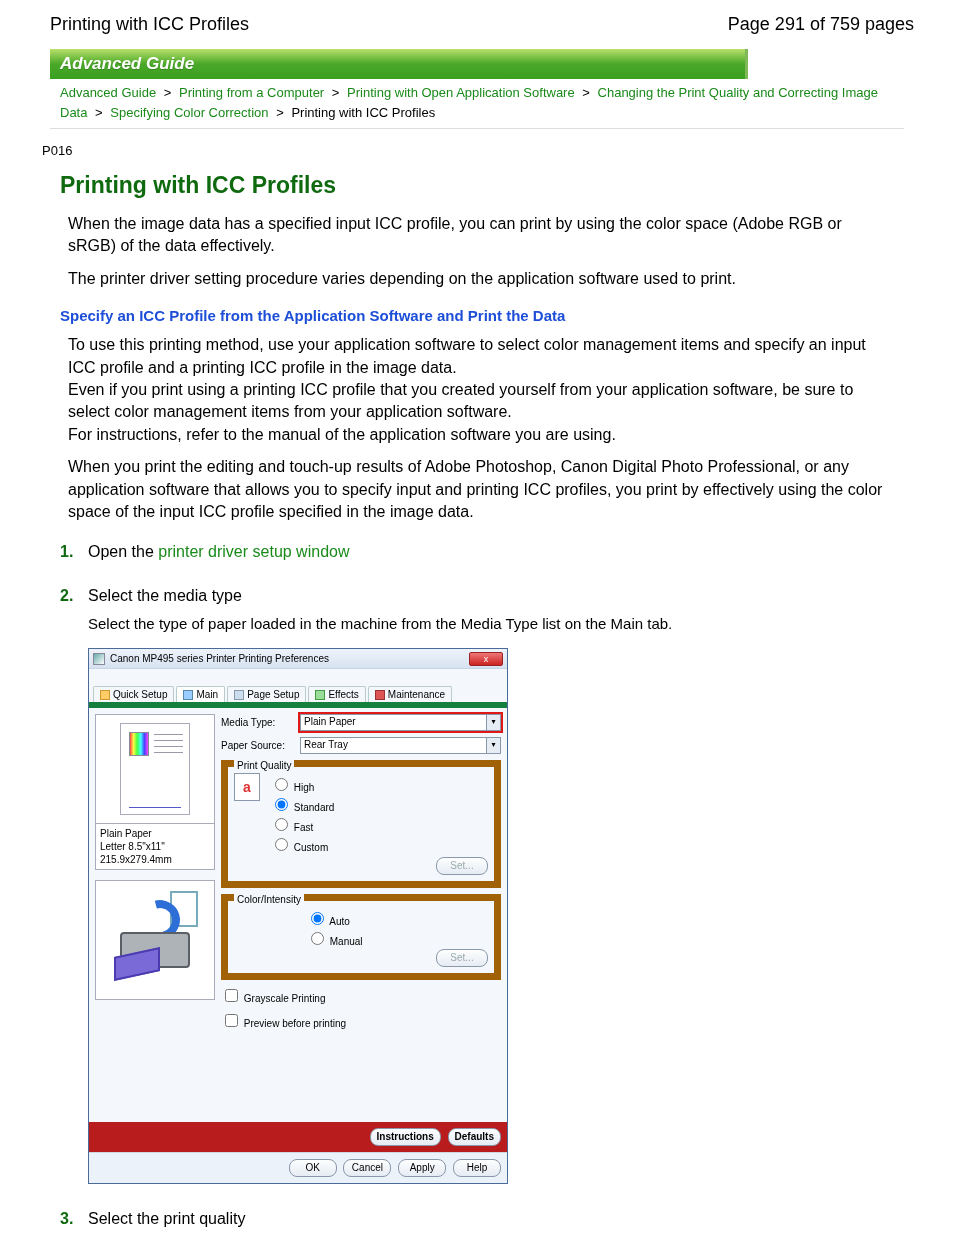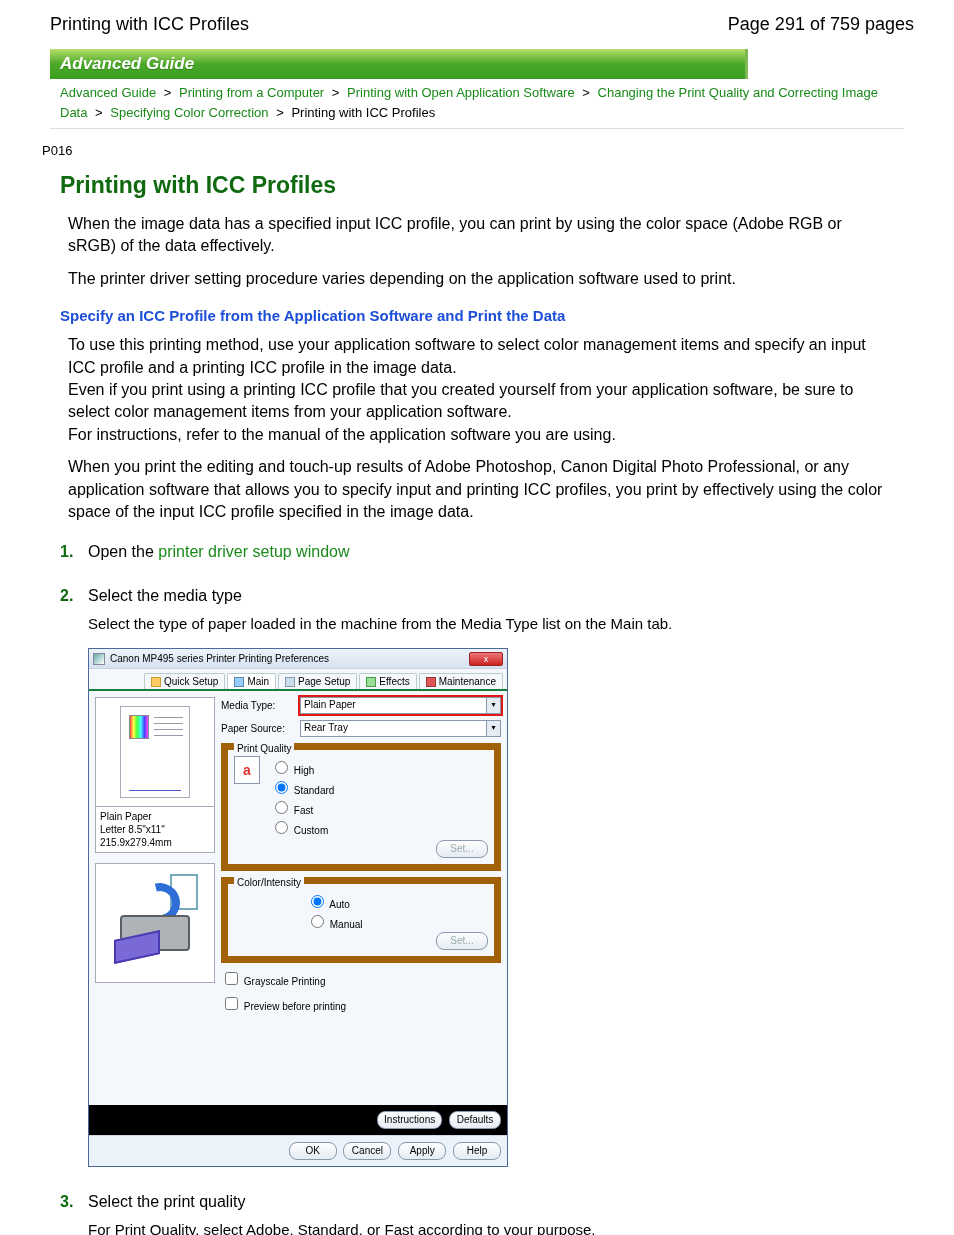--- a/index.html
+++ b/index.html
@@ -79,25 +79,24 @@
     background: linear-gradient(to bottom,#e77,#c22);
     border: 1px solid #922;
     border-radius: 2px;
     color:#fff;
     text-align:center;
     font-size:9px;
     line-height:12px;
   }
   .dlg-tabs {
     display: flex;
-    padding: 4px 4px 0 4px;
+    padding: 17px 4px 0 4px;
     background:#f4f7fb;
-    border-bottom: 2px solid #15803d;
+    border-bottom: 6px solid #15803d;
     gap: 2px;
-    justify-content: flex-end;
   }
   .dlg-tab {
     border: 1px solid #bcc;
     border-bottom: none;
     padding: 2px 6px;
     background: #f4f7fb;
     border-radius: 2px 2px 0 0;
     display:flex; align-items:center; gap:3px;
   }
   .dlg-tab.active { background: #fff; }
@@ -159,21 +158,21 @@
   .radios label { display:block; margin:2px 0; }
   .set-row { text-align:right; margin-top:2px; }
   .btn {
     display:inline-block; min-width:52px; height:18px;
     border:1px solid #8a98ab; background:linear-gradient(to bottom,#fdfefe,#e6ecf4);
     border-radius:8px; font-size:10px; text-align:center; line-height:16px;
     padding:0 6px;
   }
   .btn.disabled { color:#9aa; }
   .chk-row { margin:6px 0; }
-  .dlg-footer-upper { padding:6px; text-align:right; background:#000000; }
+  .dlg-footer-upper { padding:6px; text-align:right; background:#b91c1c;font-weight:bold; }
   .dlg-footer-upper .btn { margin-left:4px; }
   .dlg-footer { padding:6px; text-align:right; background:#ecf2f9; border-top:1px solid #cfd7e2; }
   .dlg-footer .btn { margin-left:4px; min-width:48px; }
 </style>
 </head>
 <body>
 
 <div class="page-hdr">
   <div>Printing with ICC Profiles</div>
   <div>Page 291 of 759 pages</div>

